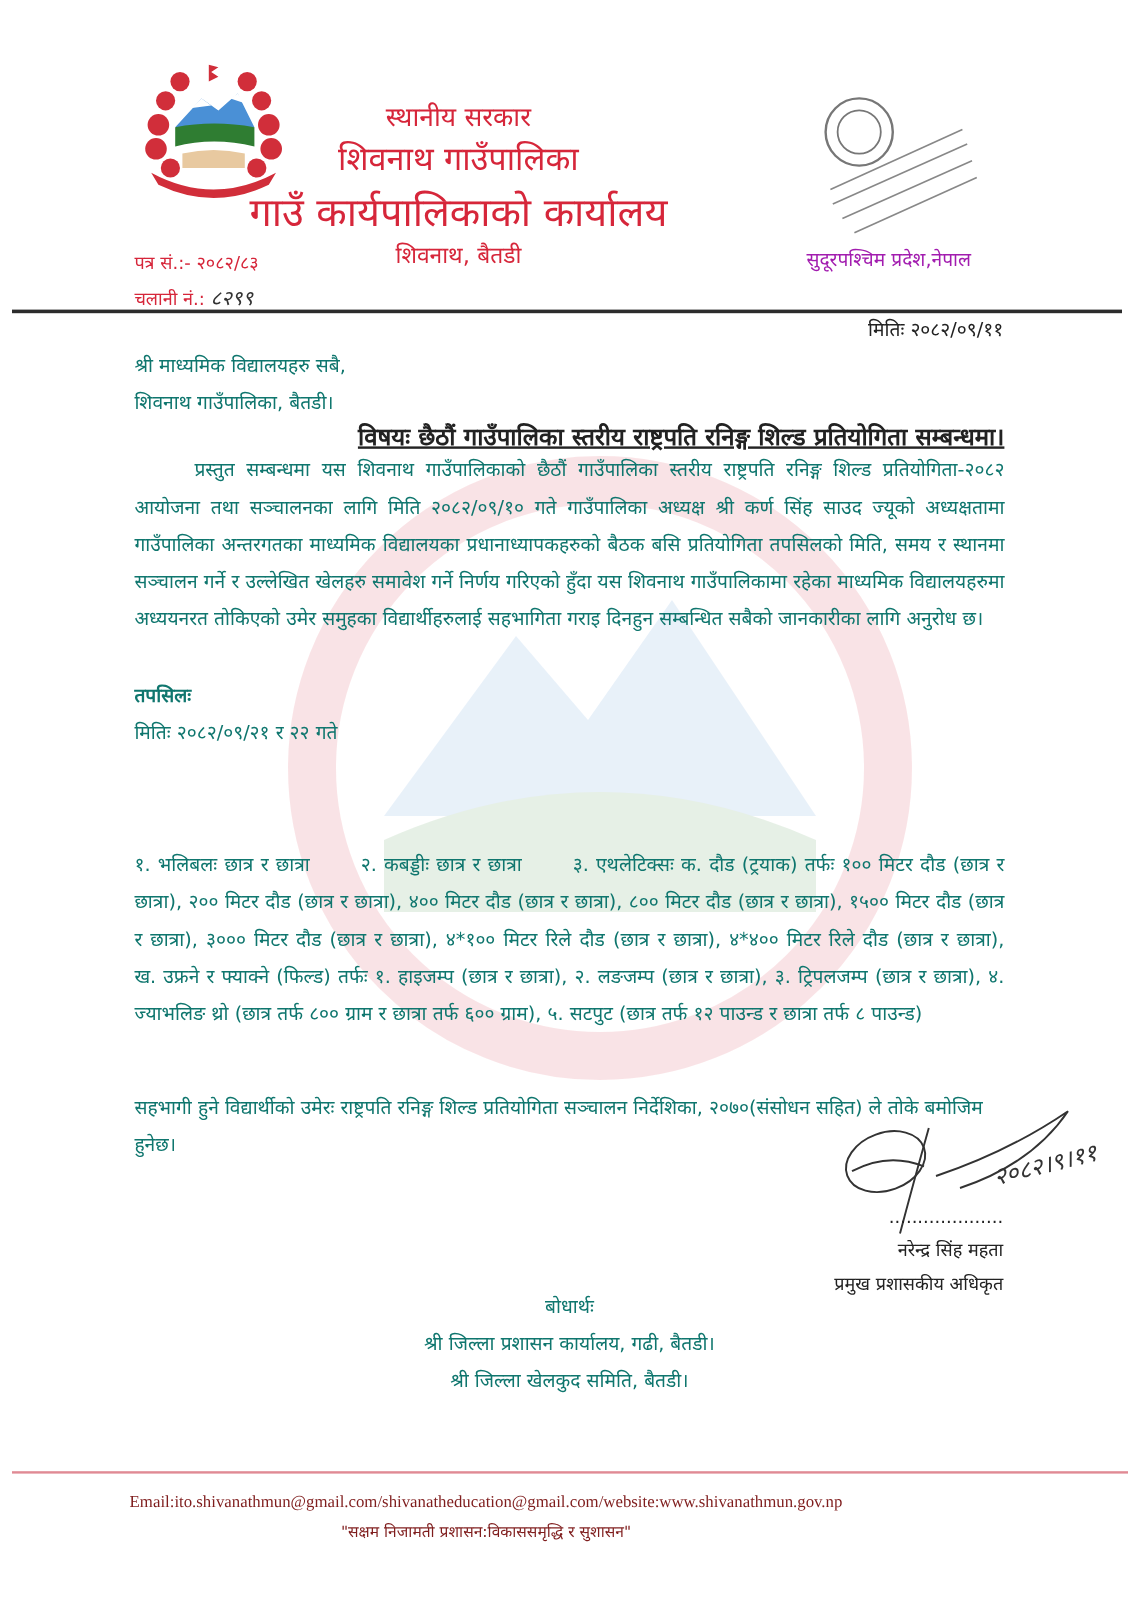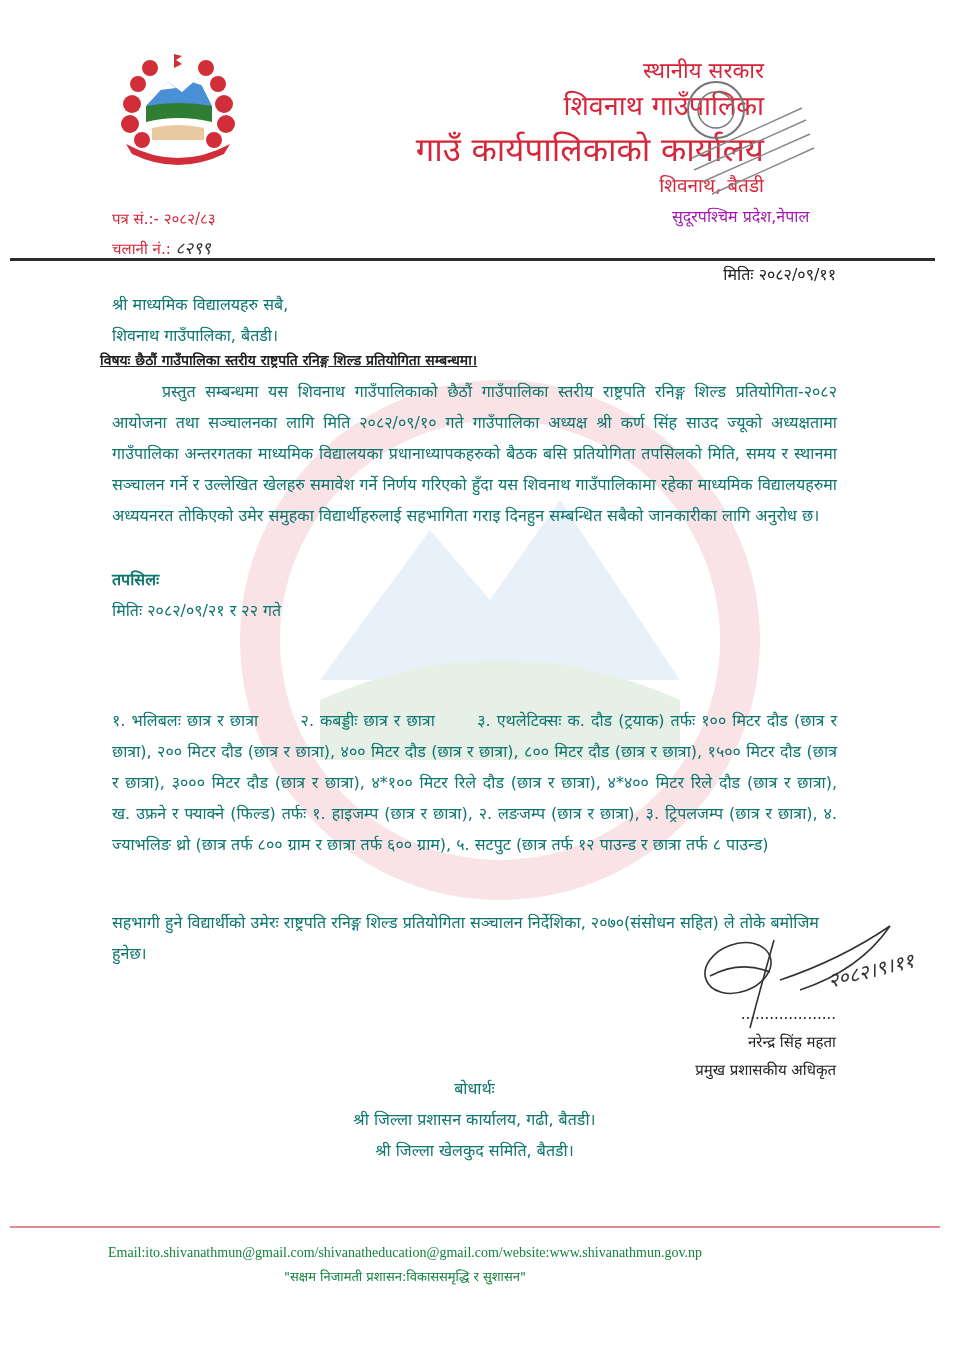--- a/index.html
+++ b/index.html
@@ -1,48 +1,48 @@
 <!DOCTYPE html>
 <html><head>
 <meta charset="utf-8">
 <style>
   html, body { margin: 0; padding: 0; }
   body {
     width: 954px; height: 1350px; background: #ffffff; position: relative; overflow: hidden;
     font-family: "DejaVu Sans", "Liberation Sans", sans-serif; color: #222;
   }
   .abs { position: absolute; }
-  .hdr-center { left: 0; width: 764px; text-align: right; color: #d6263a; font-family: "DejaVu Sans", sans-serif; }
+  .hdr-center { left: 0; width: 764px; text-align: center; color: #d6263a; font-family: "DejaVu Sans", sans-serif; margin-top: 27px; }
   #hdr1 { top: 54px; font-size: 22px; }
   #hdr2 { top: 86px; font-size: 27px; }
   #hdr3 { top: 126px; font-size: 33px; }
   #hdr4 { top: 172px; font-size: 19px; }
   .logo { left: 112px; top: 44px; width: 132px; height: 124px; }
   .stamp { left: 672px; top: 78px; width: 150px; height: 130px; }
   .ref { left: 112px; font-size: 15px; color: #d6263a; }
   #ref1 { top: 208px; }
   #ref2 { top: 236px; }
   .handw { font-family: "DejaVu Serif", serif; font-style: italic; color: #333; font-size: 17px; }
   #province { left: 672px; top: 205px; font-size: 16px; color: #a21caf; }
   .rule { left: 10px; width: 925px; height: 3px; background: #2c2c2c; top: 258px; }
   .date { right: 118px; top: 263px; font-size: 16px; }
   .body { left: 112px; width: 725px; font-size: 16px; line-height: 31px; color: #0f766e; }
   #addr { top: 289px; }
-  #subject { top: 350px; left: 100px; width: 725px; text-align: left; font-size: 14px; font-weight: bold; text-decoration: underline; }
+  #subject { top: 350px; left: 112px; width: 725px; text-align: right; font-size: 20px; font-weight: bold; text-decoration: underline; }
   #para { top: 376px; text-align: justify; text-indent: 50px; }
   #details { top: 564px; }
   .bold { font-weight: bold; }
   #sports { top: 705px; text-align: justify; }
   #age { top: 907px; }
   .sig { right: 118px; text-align: right; font-size: 15px; line-height: 28px; }
   #sig-block { top: 1000px; }
   .sig-scribble { left: 690px; top: 920px; width: 270px; height: 110px; }
   #cc { top: 1073px; text-align: center; }
   .footrule { left: 10px; width: 930px; height: 2px; background: #e08a94; top: 1226px; }
-  .footer { left: 0; width: 810px; text-align: center; font-size: 13px; color: #15803d; }
+  .footer { left: 0; width: 810px; text-align: center; font-size: 13px; color: #7f1d1d; }
   #foot1 { top: 1245px; font-family: "Liberation Serif", serif; font-size: 14px; }
   #foot2 { top: 1267px; }
   .watermark { left: 230px; top: 380px; width: 540px; height: 520px; opacity: 0.12; }
 </style>
 </head>
 <body>
 
 <svg class="abs watermark" viewBox="0 0 540 520">
   <circle cx="270" cy="260" r="240" fill="none" stroke="#d6263a" stroke-width="40"></circle>
   <path d="M90 300 L200 150 L260 220 L330 120 L450 300 Z" fill="#4a8fd4"></path>

